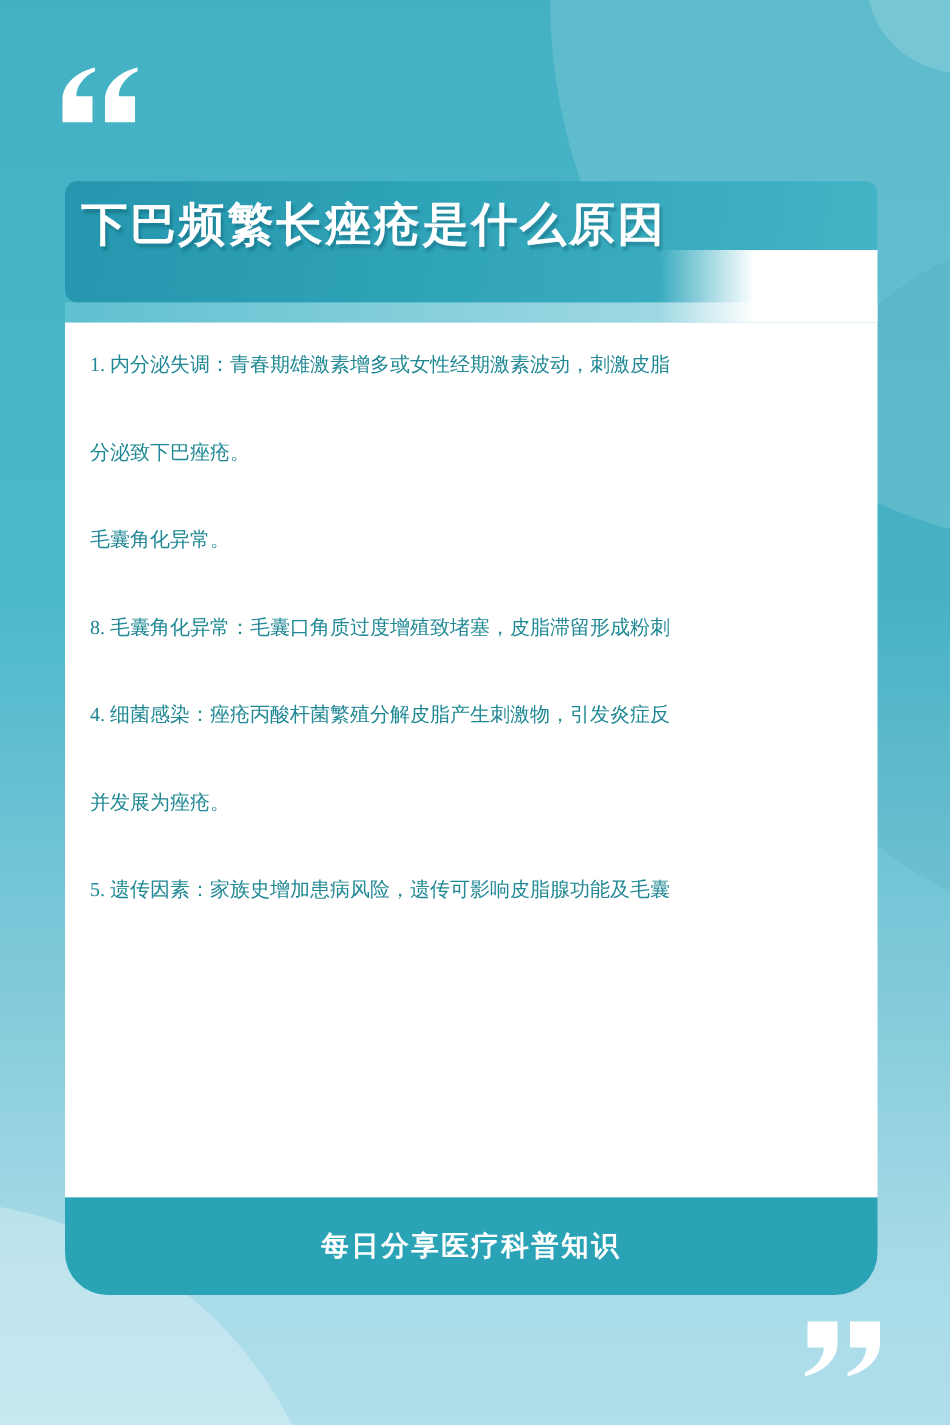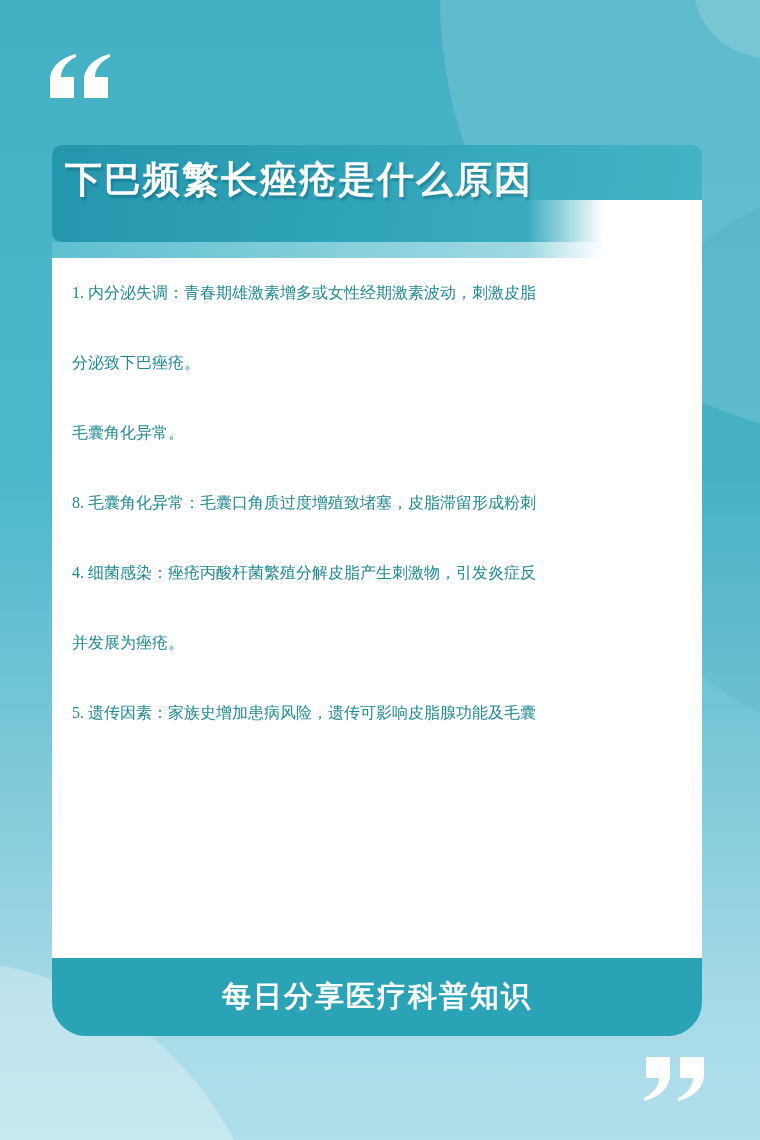--- a/index.html
+++ b/index.html
@@ -66,21 +66,21 @@
     font-family:"Liberation Serif","DejaVu Serif",serif;
     white-space:nowrap;overflow:hidden;
   }
   .footer{
     position:absolute;left:52px;top:958px;width:650px;height:78px;z-index:3;
     background:var(--c-footer,#2aa3b6);
     border-radius:0 0 34px 34px;
     display:flex;align-items:center;justify-content:center;
   }
   .footer-text{
-    font-size:29px;font-weight:700;color:#ffffff;letter-spacing:2px;
+    font-size:22px;font-weight:700;color:#ffffff;letter-spacing:2px;
   }
 </style>
 </head>
 <body>
 
 <div class="bg"></div>
 <div class="circle circle-top-right"></div>
 <div class="circle circle-top-corner"></div>
 <div class="circle circle-right-mid"></div>
 <div class="circle circle-bottom-left"></div>

